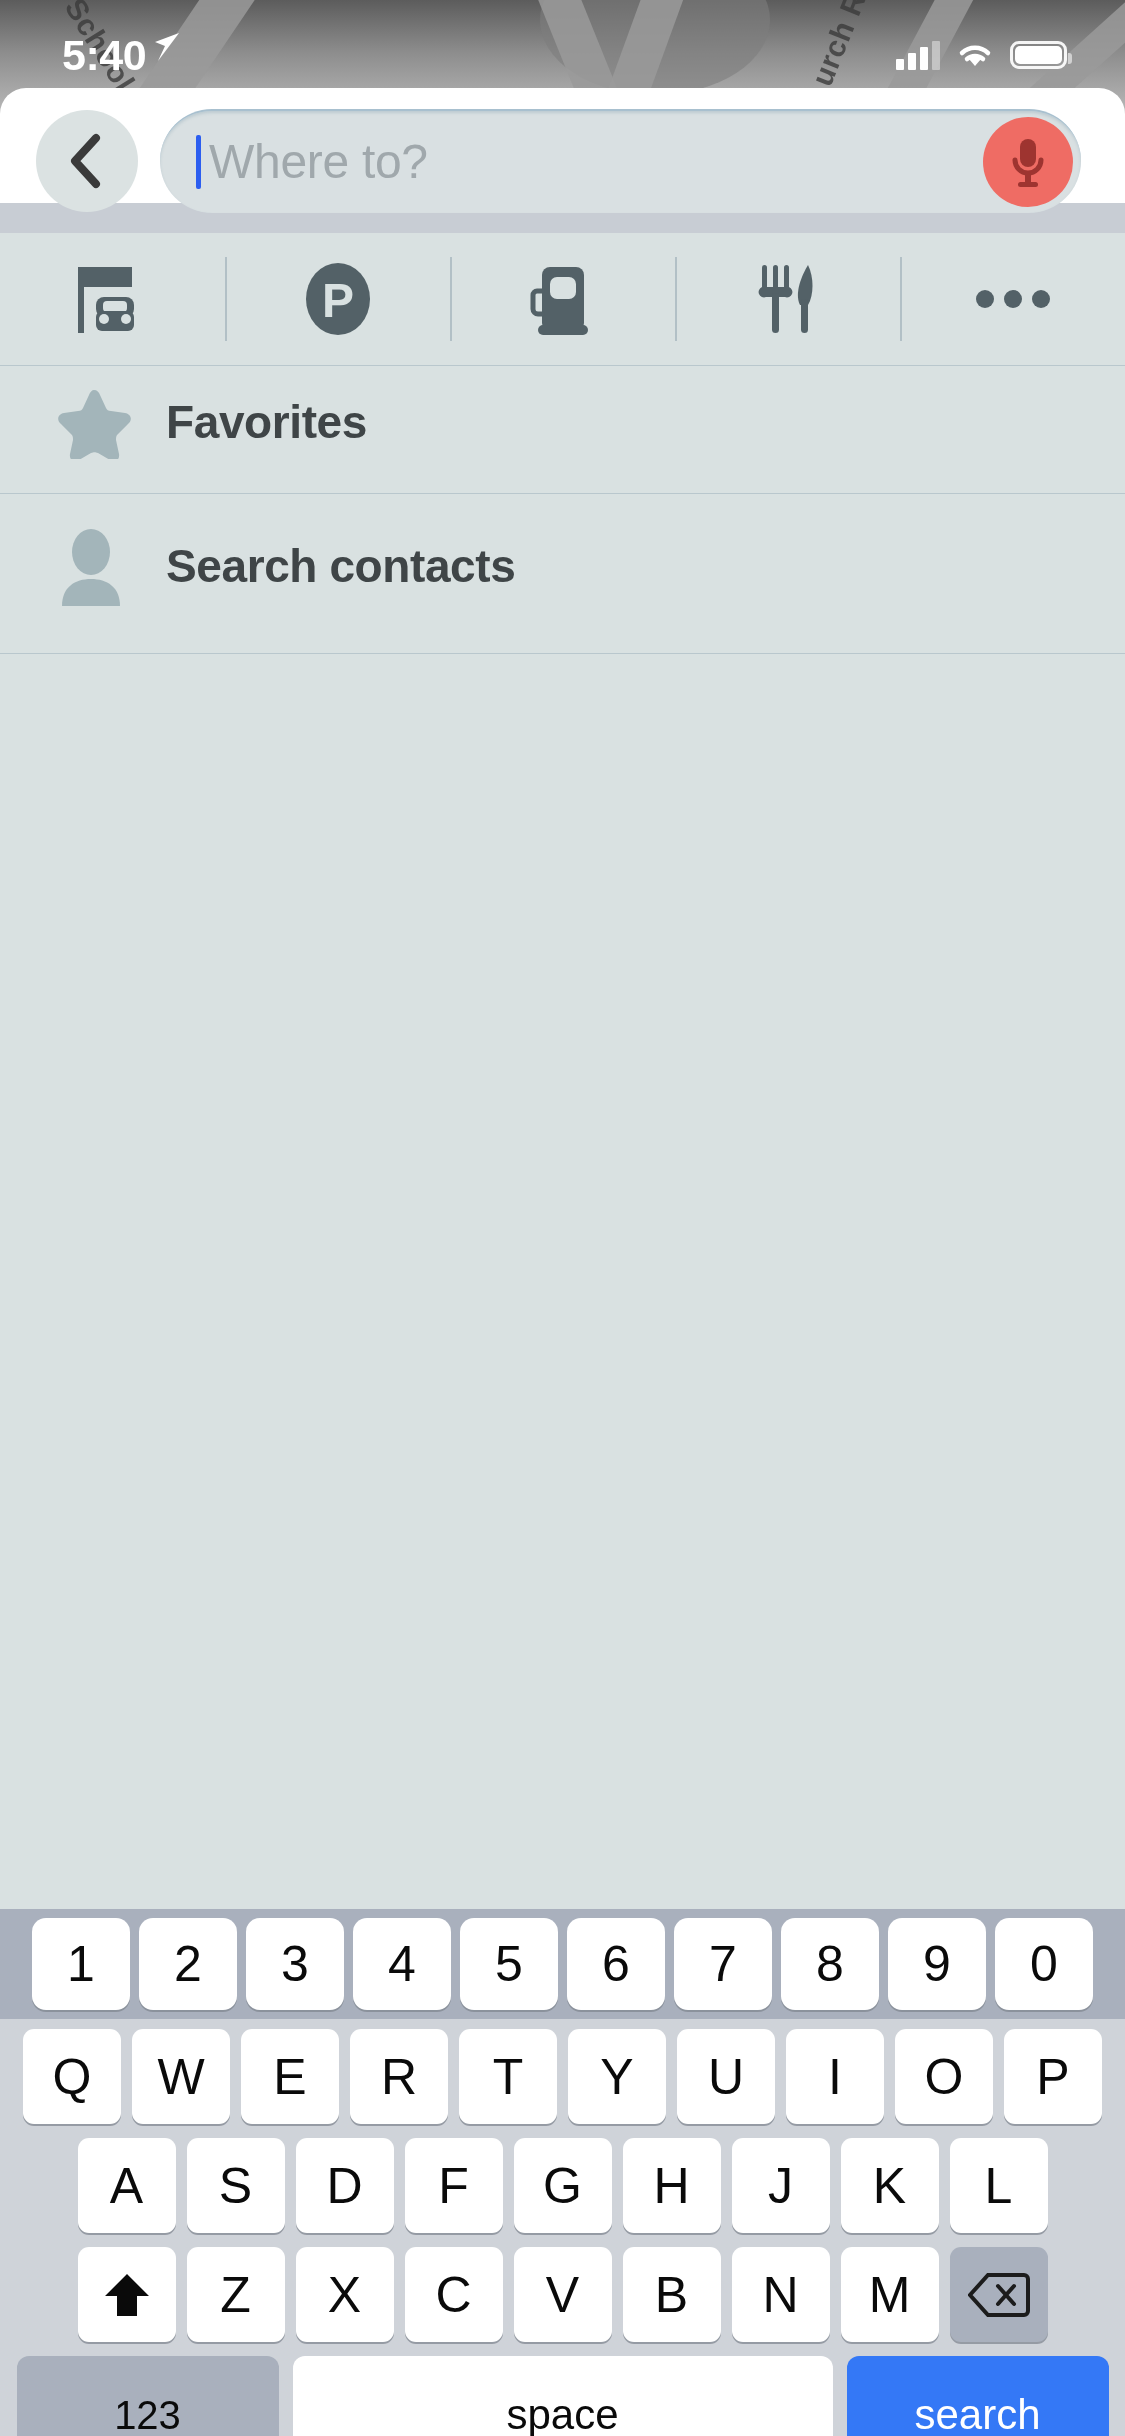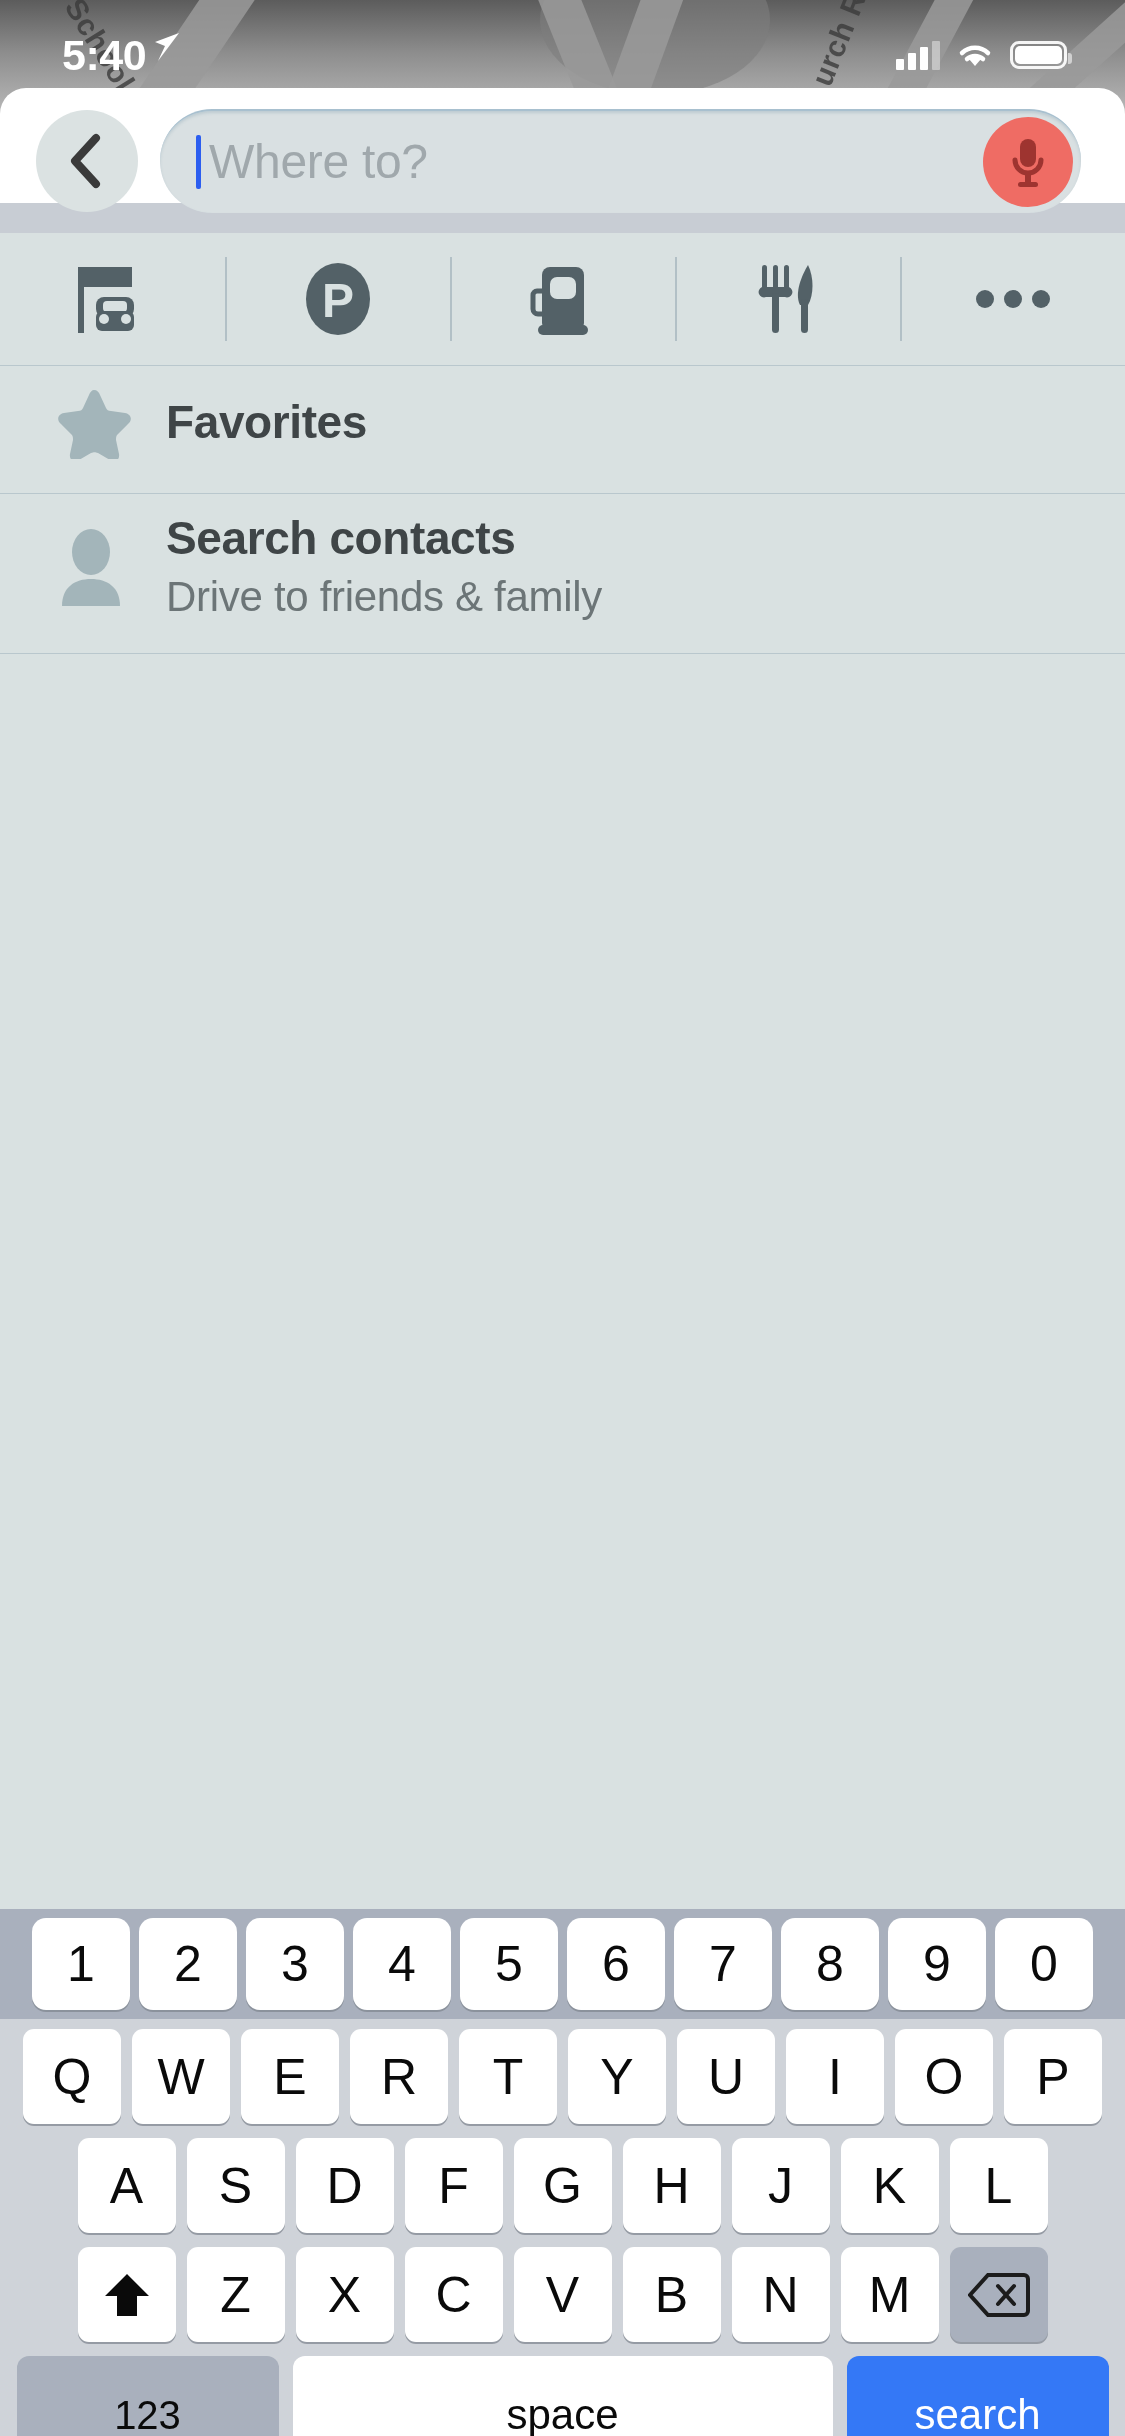--- a/index.html
+++ b/index.html
@@ -272,21 +272,20 @@
 
     <div class="list-row tall">
       <div class="row-icon">
         <svg width="70" height="80" viewBox="0 0 70 80">
           <ellipse cx="35" cy="26" rx="19" ry="23" fill="#a3b5ba"></ellipse>
           <path d="M6 80 c0 -19 13 -27 29 -27 c16 0 29 8 29 27 z" fill="#a3b5ba"></path>
         </svg>
       </div>
       <div class="row-text">
         <span class="row-title">Search contacts</span>
-        <span class="row-sub">Drive to friends &amp; family</span>
       </div>
     </div>
   </div>
 
   <div class="keyboard">
 
     <div class="kb-numrow">
       <div class="key">1</div>
       <div class="key">2</div>
       <div class="key">3</div>

